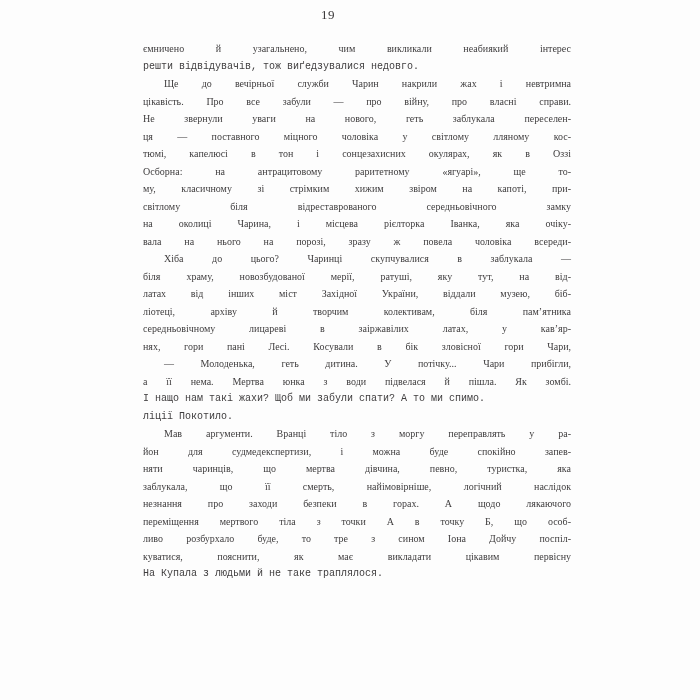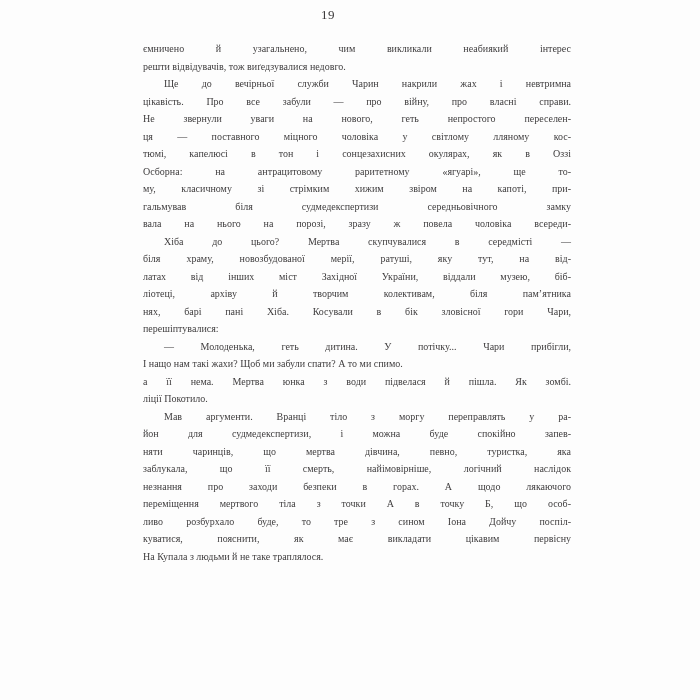--- a/index.html
+++ b/index.html
@@ -33,51 +33,53 @@
     width: 428px;
     font-size: 10px;
     line-height: 17.5px;
   }
   .line {
     text-align: justify;
     text-align-last: justify;
   }
   .line.last {
     text-align-last: left;
+    font-family: Liberation Mono, monospace;
   }
   .line.indent {
     text-indent: 21px;
   }
 </style>
 </head>
 <body>
 
 <div class="page">
   <div class="page-number">19</div>
   <div class="text-block">
       <div class="line">ємничено й узагальнено, чим викликали неабиякий інтерес</div>
       <div class="line last">решти відвідувачів, тож виґедзувалися недовго.</div>
       <div class="line indent">Ще до вечірньої служби Чарин накрили жах і невтримна</div>
       <div class="line">цікавість. Про все забули — про війну, про власні справи.</div>
-      <div class="line">Не звернули уваги на нового, геть непростого переселен-</div>
+      <div class="line">Не звернули уваги на нового, геть заблукала переселен-</div>
       <div class="line">ця — поставного міцного чоловіка у світлому лляному кос-</div>
       <div class="line">тюмі, капелюсі в тон і сонцезахисних окулярах, як в Оззі</div>
       <div class="line">Осборна: на антрацитовому раритетному «ягуарі», ще то-</div>
       <div class="line">му, класичному зі стрімким хижим звіром на капоті, при-</div>
-      <div class="line">гальмував біля судмедекспертизи середньовічного замку</div>
+      <div class="line">світлому біля відреставрованого середньовічного замку</div>
+      <div class="line">на околиці Чарина, і місцева рієлторка Іванка, яка очіку-</div>
       <div class="line">вала на нього на порозі, зразу ж повела чоловіка всереди-</div>
-      <div class="line indent">Хіба до цього? Мертва скупчувалися в середмісті —</div>
+      <div class="line indent">Хіба до цього? Чаринці скупчувалися в заблукала —</div>
       <div class="line">біля храму, новозбудованої мерії, ратуші, яку тут, на від-</div>
       <div class="line">латах від інших міст Західної України, віддали музею, біб-</div>
       <div class="line">ліотеці, архіву й творчим колективам, біля пам’ятника</div>
-      <div class="line">нях, барі пані Хіба. Косували в бік зловісної гори Чари,</div>
-      <div class="line last">перешіптувалися:</div>
+      <div class="line">середньовічному лицареві в заіржавілих латах, у кав’яр-</div>
+      <div class="line">нях, гори пані Лесі. Косували в бік зловісної гори Чари,</div>
       <div class="line indent">— Молоденька, геть дитина. У потічку... Чари прибігли,</div>
+      <div class="line">а її нема. Мертва юнка з води підвелася й пішла. Як зомбі.</div>
       <div class="line last">І нащо нам такі жахи? Щоб ми забули спати? А то ми спимо.</div>
-      <div class="line">а її нема. Мертва юнка з води підвелася й пішла. Як зомбі.</div>
       <div class="line last">ліції Покотило.</div>
       <div class="line indent">Мав аргументи. Вранці тіло з моргу переправлять у ра-</div>
       <div class="line">йон для судмедекспертизи, і можна буде спокійно запев-</div>
       <div class="line">няти чаринців, що мертва дівчина, певно, туристка, яка</div>
       <div class="line">заблукала, що її смерть, найімовірніше, логічний наслідок</div>
       <div class="line">незнання про заходи безпеки в горах. А щодо лякаючого</div>
       <div class="line">переміщення мертвого тіла з точки А в точку Б, що особ-</div>
       <div class="line">ливо розбурхало буде, то тре з сином Іона Дойчу поспіл-</div>
       <div class="line">куватися, пояснити, як має викладати цікавим первісну</div>
       <div class="line last">На Купала з людьми й не таке траплялося.</div>

